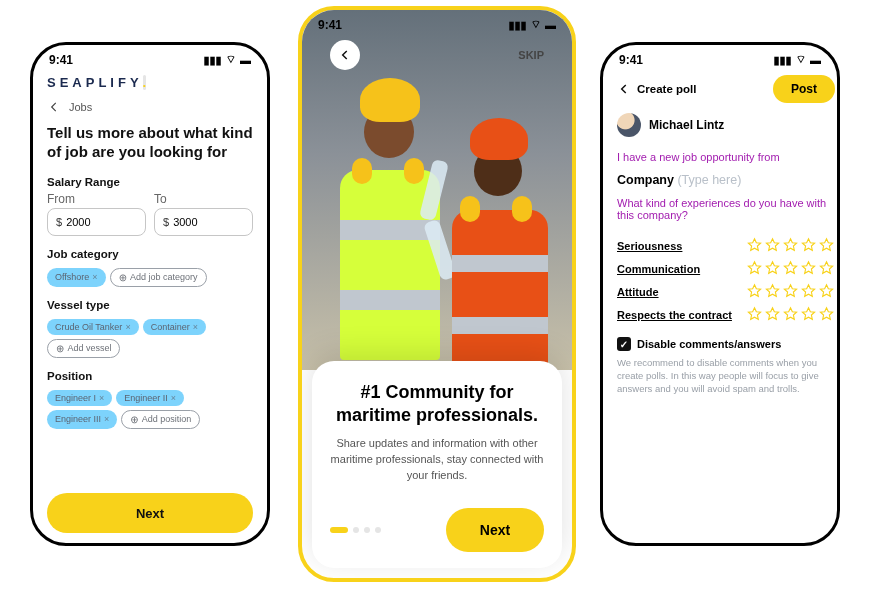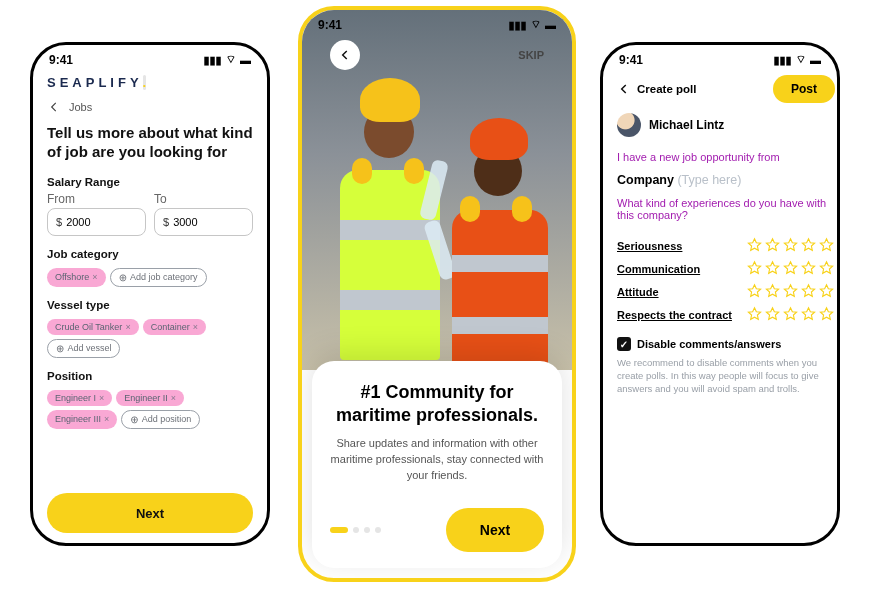--- a/index.html
+++ b/index.html
@@ -44,21 +44,21 @@
   .salary-col { flex:1; display:flex; flex-direction:column; gap:2px;}
   .salary-col .tiny { font-size:12px; color:#666;}
   .sal-input {
     border:1px solid #c6c6c6; border-radius:8px; height:28px;
     display:flex; align-items:center; gap:4px; padding: 0 8px; font-size:11px;
   }
   .sal-input .dollar { color:#333; }
 
   .chip-row { display:flex; flex-wrap:wrap; gap:4px; margin-bottom: 12px; margin-top:4px;}
   .chip {
-    background:#f9a8d4; color:#5b6472; font-size:9px; border-radius:12px;
+    background:#7dd3fc; color:#5b6472; font-size:9px; border-radius:12px;
     padding: 3px 8px; display:inline-flex; align-items:center; gap:3px;
   }
   .chip .x { font-size:9px; opacity:.7;}
   .chip-add {
     border:1px solid #9aa0a8; color:#6d7178; font-size:9px; border-radius:12px;
     padding: 3px 8px; display:inline-flex; align-items:center; gap:3px; background:#fff;
   }
   .chip-add .plus{ font-size:10px;}
   .next-btn {
     margin-top:auto;

